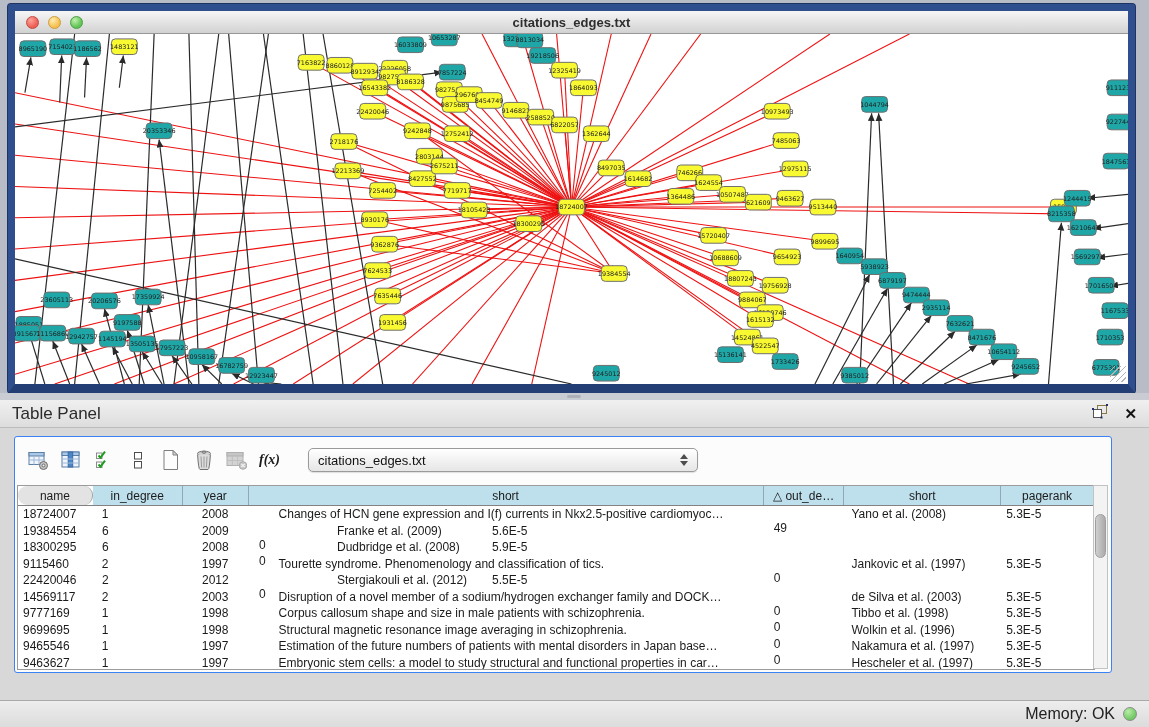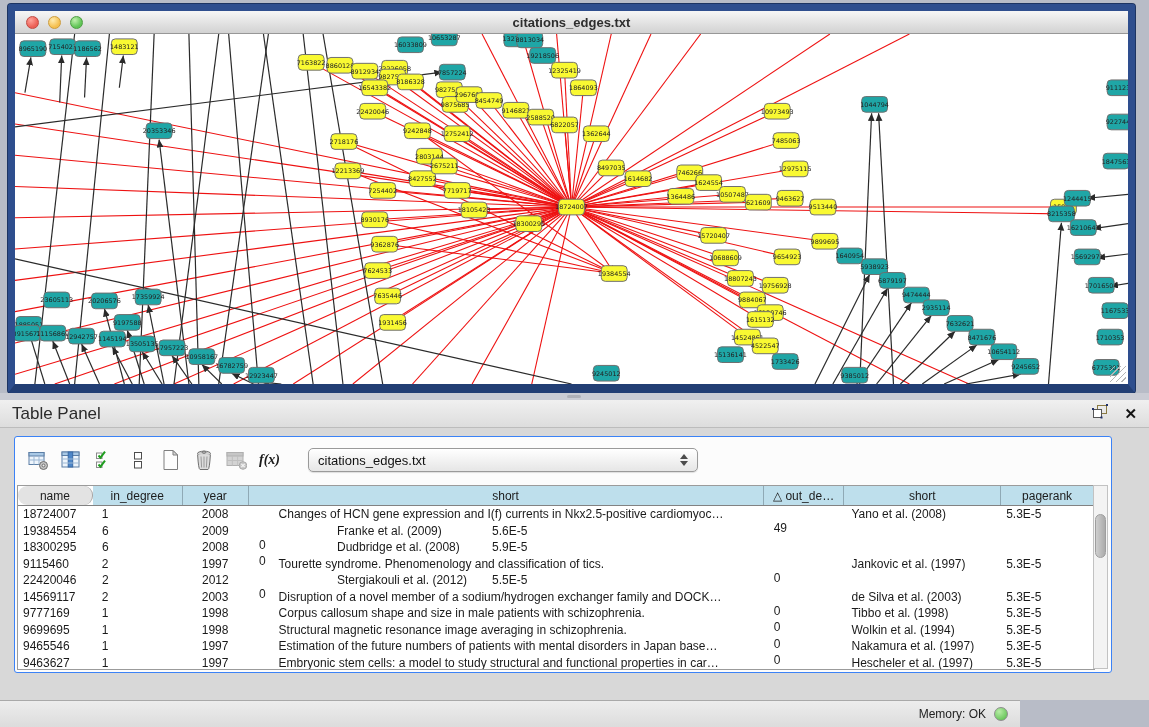--- a/index.html
+++ b/index.html
@@ -79,24 +79,24 @@
   .tabbar { position:absolute; left:0; right:0; top:273px; display:flex; justify-content:center; }
   .seg { height:22px; display:flex; border:1px solid #969696; border-radius:6px; overflow:hidden;
     background:#fff; box-shadow:0 1px 1px rgba(0,0,0,.18); }
   .seg-btn { padding:0 15px; font-size:13px; display:flex; align-items:center; color:#1d1d1d;
     background:linear-gradient(#ffffff,#ededed); border-left:1px solid #c3c3c3; }
   .seg-btn:first-child { border-left:none; }
   .seg-btn.sel { background:linear-gradient(#8e8e8e,#6c6c6c); color:#ececec;
     box-shadow:inset 0 1px 3px rgba(0,0,0,.35); }
 
   
-  #status { position:absolute; left:0; top:700px; width:1020px; height:27px;
+  #status { position:absolute; left:0; top:700px; width:1149px; height:27px;
     background:linear-gradient(#ededed,#dcdcdc); border-top:1px solid #a9a9a9;
     display:flex; align-items:center; justify-content:flex-end; padding-right:12px;
-    gap:8px; font-size:12px; color:#222; }
+    gap:8px; font-size:16px; color:#222; }
   .mem-dot { width:14px; height:14px; border-radius:50%; border:1px solid #8d8d8d;
     background:radial-gradient(circle at 35% 30%, #b8eda6, #4fb944); }
 </style>
 </head>
 <body>
 
 <div id="net-window">
   <div class="titlebar">
     <div class="traffic">
       <div class="light red"></div>
@@ -861,21 +861,21 @@
             <div class="tcell c4">0</div>
             <div class="tcell c5">Tibbo et al. (1998)</div>
             <div class="tcell c6">5.3E-5</div>
           </div>
           <div class="trow">
             <div class="tcell c0">9699695</div>
             <div class="tcell c1">1</div>
             <div class="tcell c2">1998</div>
             <div class="tcell c3">Structural magnetic resonance image averaging in schizophrenia.</div>
             <div class="tcell c4">0</div>
-            <div class="tcell c5">Wolkin et al. (1994)</div>
+            <div class="tcell c5">Wolkin et al. (1996)</div>
             <div class="tcell c6">5.3E-5</div>
           </div>
           <div class="trow">
             <div class="tcell c0">9465546</div>
             <div class="tcell c1">1</div>
             <div class="tcell c2">1997</div>
             <div class="tcell c3">Estimation of the future numbers of patients with mental disorders in Japan base…</div>
             <div class="tcell c4">0</div>
             <div class="tcell c5">Nakamura et al. (1997)</div>
             <div class="tcell c6">5.3E-5</div>

